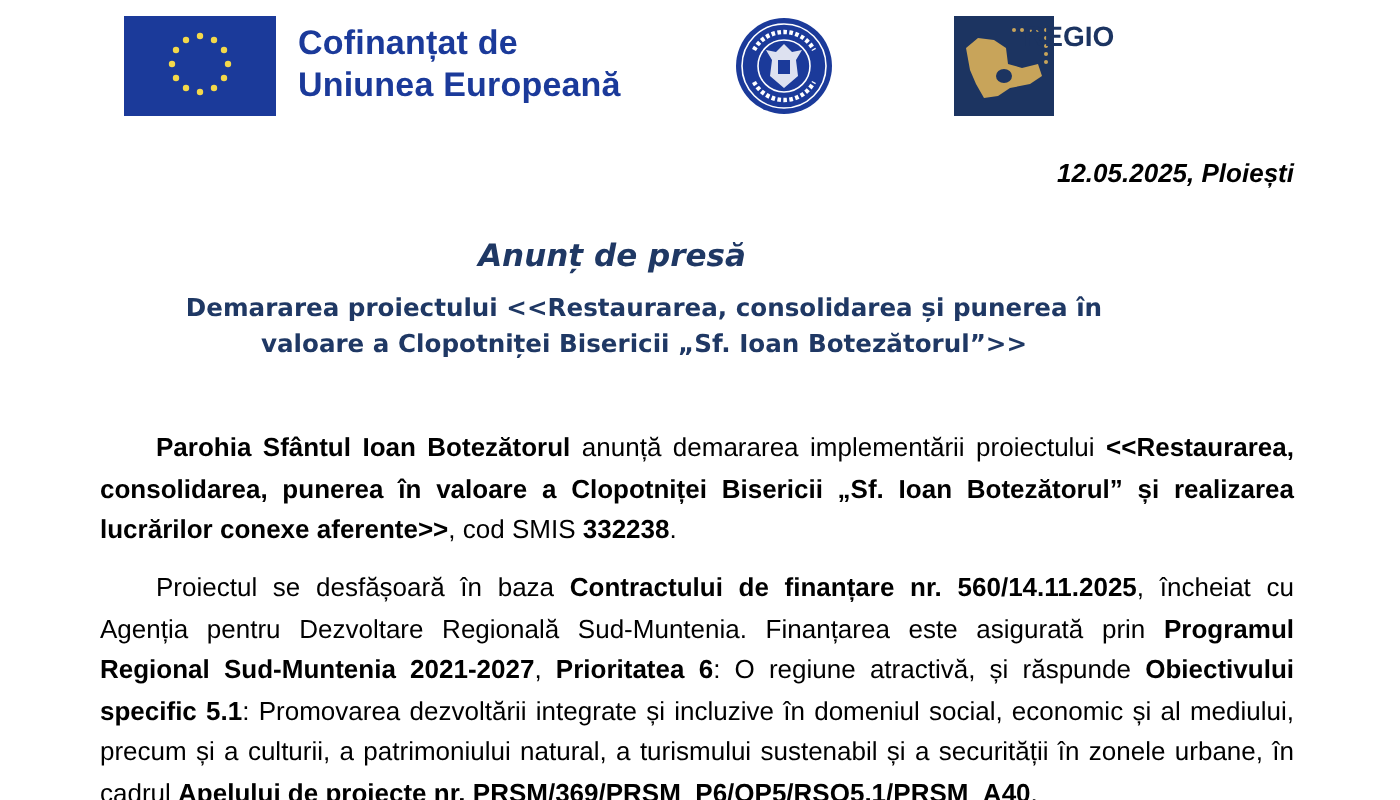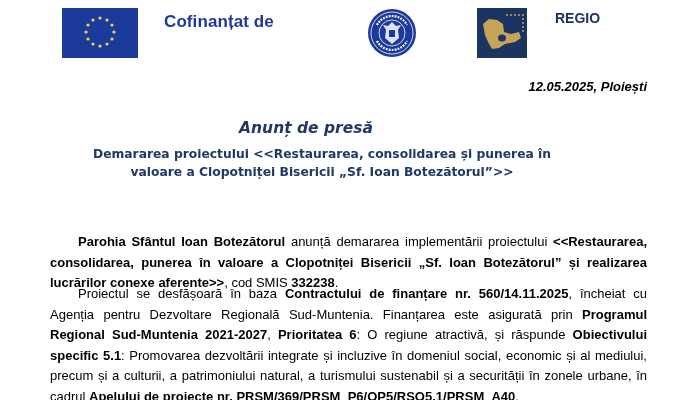--- a/index.html
+++ b/index.html
@@ -12,31 +12,31 @@
   }
   .header { position: absolute; left: 0; top: 0; width: 700px; height: 70px; }
   .eu-flag {
     position: absolute; left: 62px; top: 8px; width: 76px; height: 50px;
     background: #1b3a9a;
   }
   .eu-flag svg { position: absolute; left: 0; top: 0; }
   .eu-text {
     position: absolute; left: 149px; top: 11px;
     font-family: "Liberation Sans", sans-serif; font-weight: bold;
-    font-size: 17px; line-height: 21px; color: #1b3a9a; letter-spacing: 0.1px; margin-left: 15px;
+    font-size: 17px; line-height: 21px; color: #1b3a9a; letter-spacing: 0.1px;
   }
   .eu-text div { white-space: nowrap; }
   .gov-seal { position: absolute; left: 367px; top: 8px; width: 50px; height: 50px; }
   .regio-logo {
     position: absolute; left: 477px; top: 8px; width: 50px; height: 50px;
     background: #1c3461;
   }
   .regio-logo svg { position: absolute; left: 0; top: 0; }
   .regio-text {
-    position: absolute; left: 555px; top: 10px;
+    position: absolute; left: 512px; top: 10px;
     font-family: "Liberation Sans", sans-serif; font-weight: bold;
     font-size: 14px; line-height: 16px; color: #1c3461;
   }
   .regio-text div { white-space: nowrap; }
 
   .date {
     position: absolute; right: 53px; top: 79px;
     font-family: "Liberation Sans", sans-serif; font-weight: bold; font-style: italic;
     font-size: 13px; white-space: nowrap;
   }
@@ -52,21 +52,21 @@
   }
   .sub1 { top: 147px; }
   .sub2 { top: 165px; text-align: center; }
 
   .body-text {
     position: absolute; left: 50px; width: 597px;
     font-family: "Liberation Sans", sans-serif;
     font-size: 13px; line-height: 20.5px; text-align: justify;
     text-indent: 28px;
   }
-  .para1 { top: 232px; }
+  .para1 { top: 214px; }
   .para2 { top: 284px; }
   .b { font-weight: bold; }
 </style>
 </head>
 <body>
 
 <div class="header">
   <div class="eu-flag">
     <svg width="76" height="50" viewBox="0 0 76 50">
       <g fill="#f4d84a">
@@ -80,20 +80,21 @@
         <circle cx="31" cy="36" r="1.6"></circle>
         <circle cx="26" cy="31" r="1.6"></circle>
         <circle cx="24" cy="24" r="1.6"></circle>
         <circle cx="26" cy="17" r="1.6"></circle>
         <circle cx="31" cy="12" r="1.6"></circle>
       </g>
     </svg>
   </div>
   <div class="eu-text">
     <div>Cofinanțat de</div>
+    <div>Uniunea Europeană</div>
   </div>
 
   <div class="gov-seal">
     <svg width="50" height="50" viewBox="0 0 50 50">
       <circle cx="25" cy="25" r="24" fill="#1b3a9a"></circle>
       <circle cx="25" cy="25" r="21" fill="none" stroke="#ffffff" stroke-width="0.8"></circle>
       <circle cx="25" cy="25" r="13" fill="none" stroke="#ffffff" stroke-width="0.8"></circle>
       <path d="M25 14 L29 18 L34 17 L31 22 L32 30 L25 36 L18 30 L19 22 L16 17 L21 18 Z" fill="#ffffff" opacity="0.85"></path>
       <rect x="22" y="22" width="6" height="7" fill="#1b3a9a"></rect>
       <path d="M10 17 A17 17 0 0 1 40 17" fill="none" stroke="#ffffff" stroke-width="2.2" stroke-dasharray="1.8 1.2"></path>

